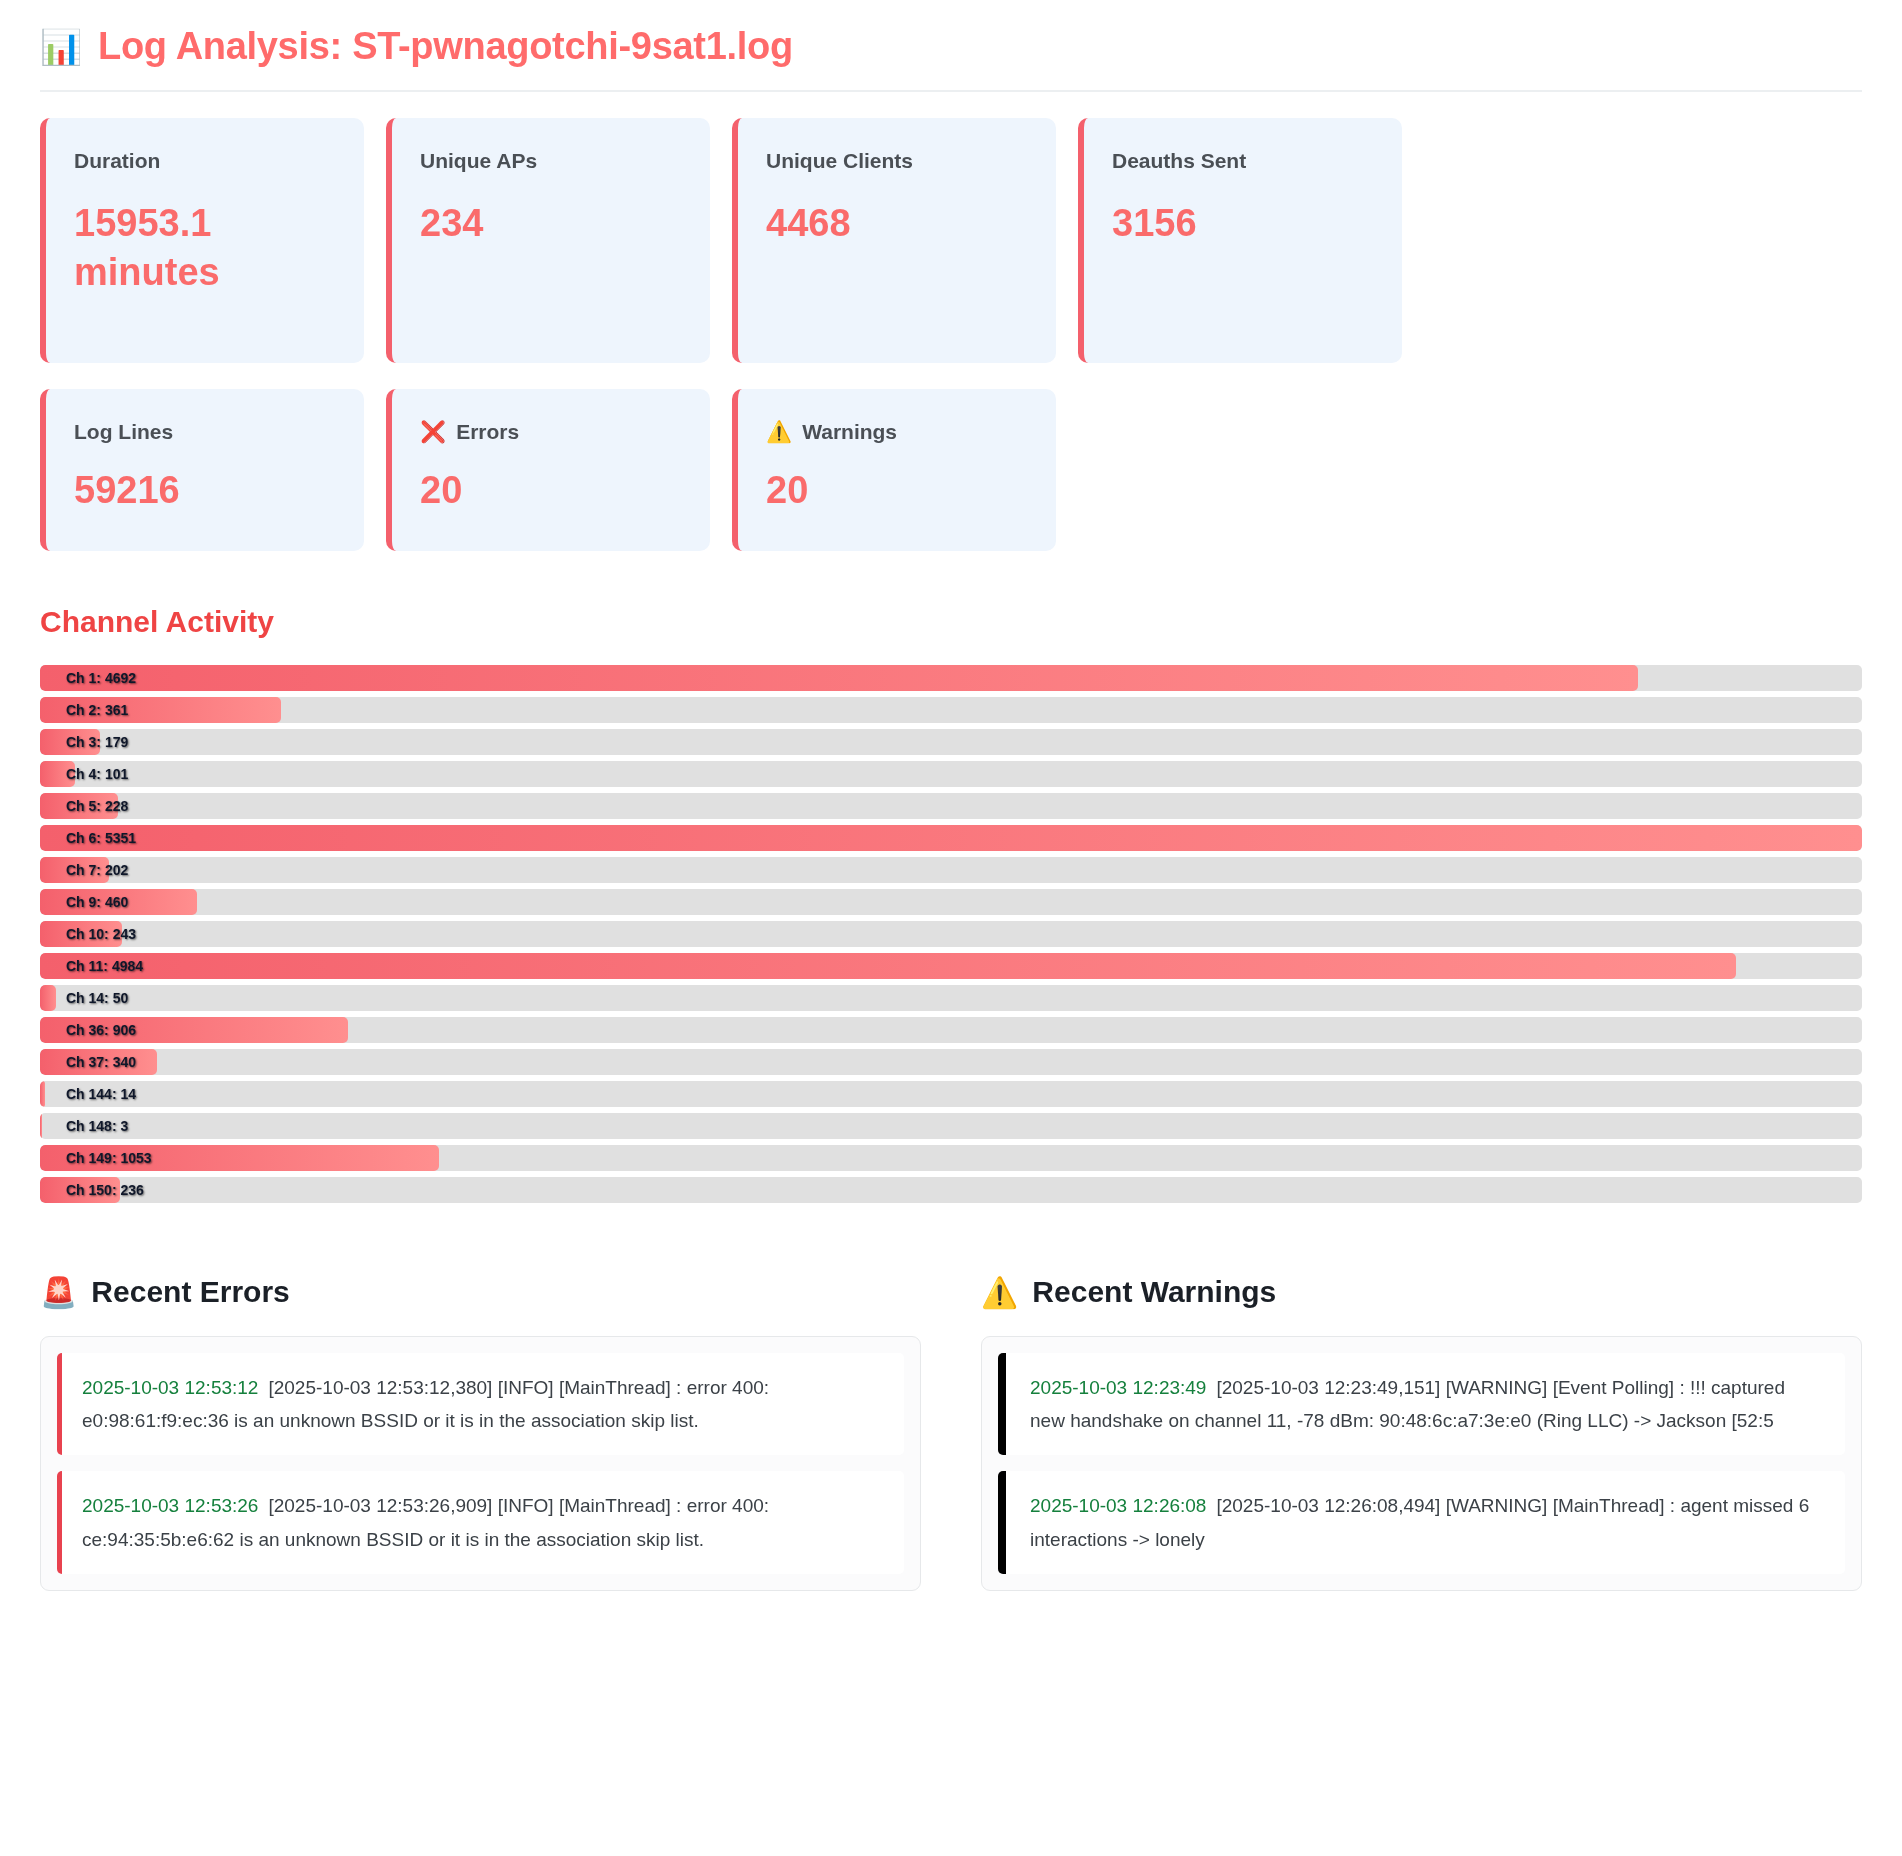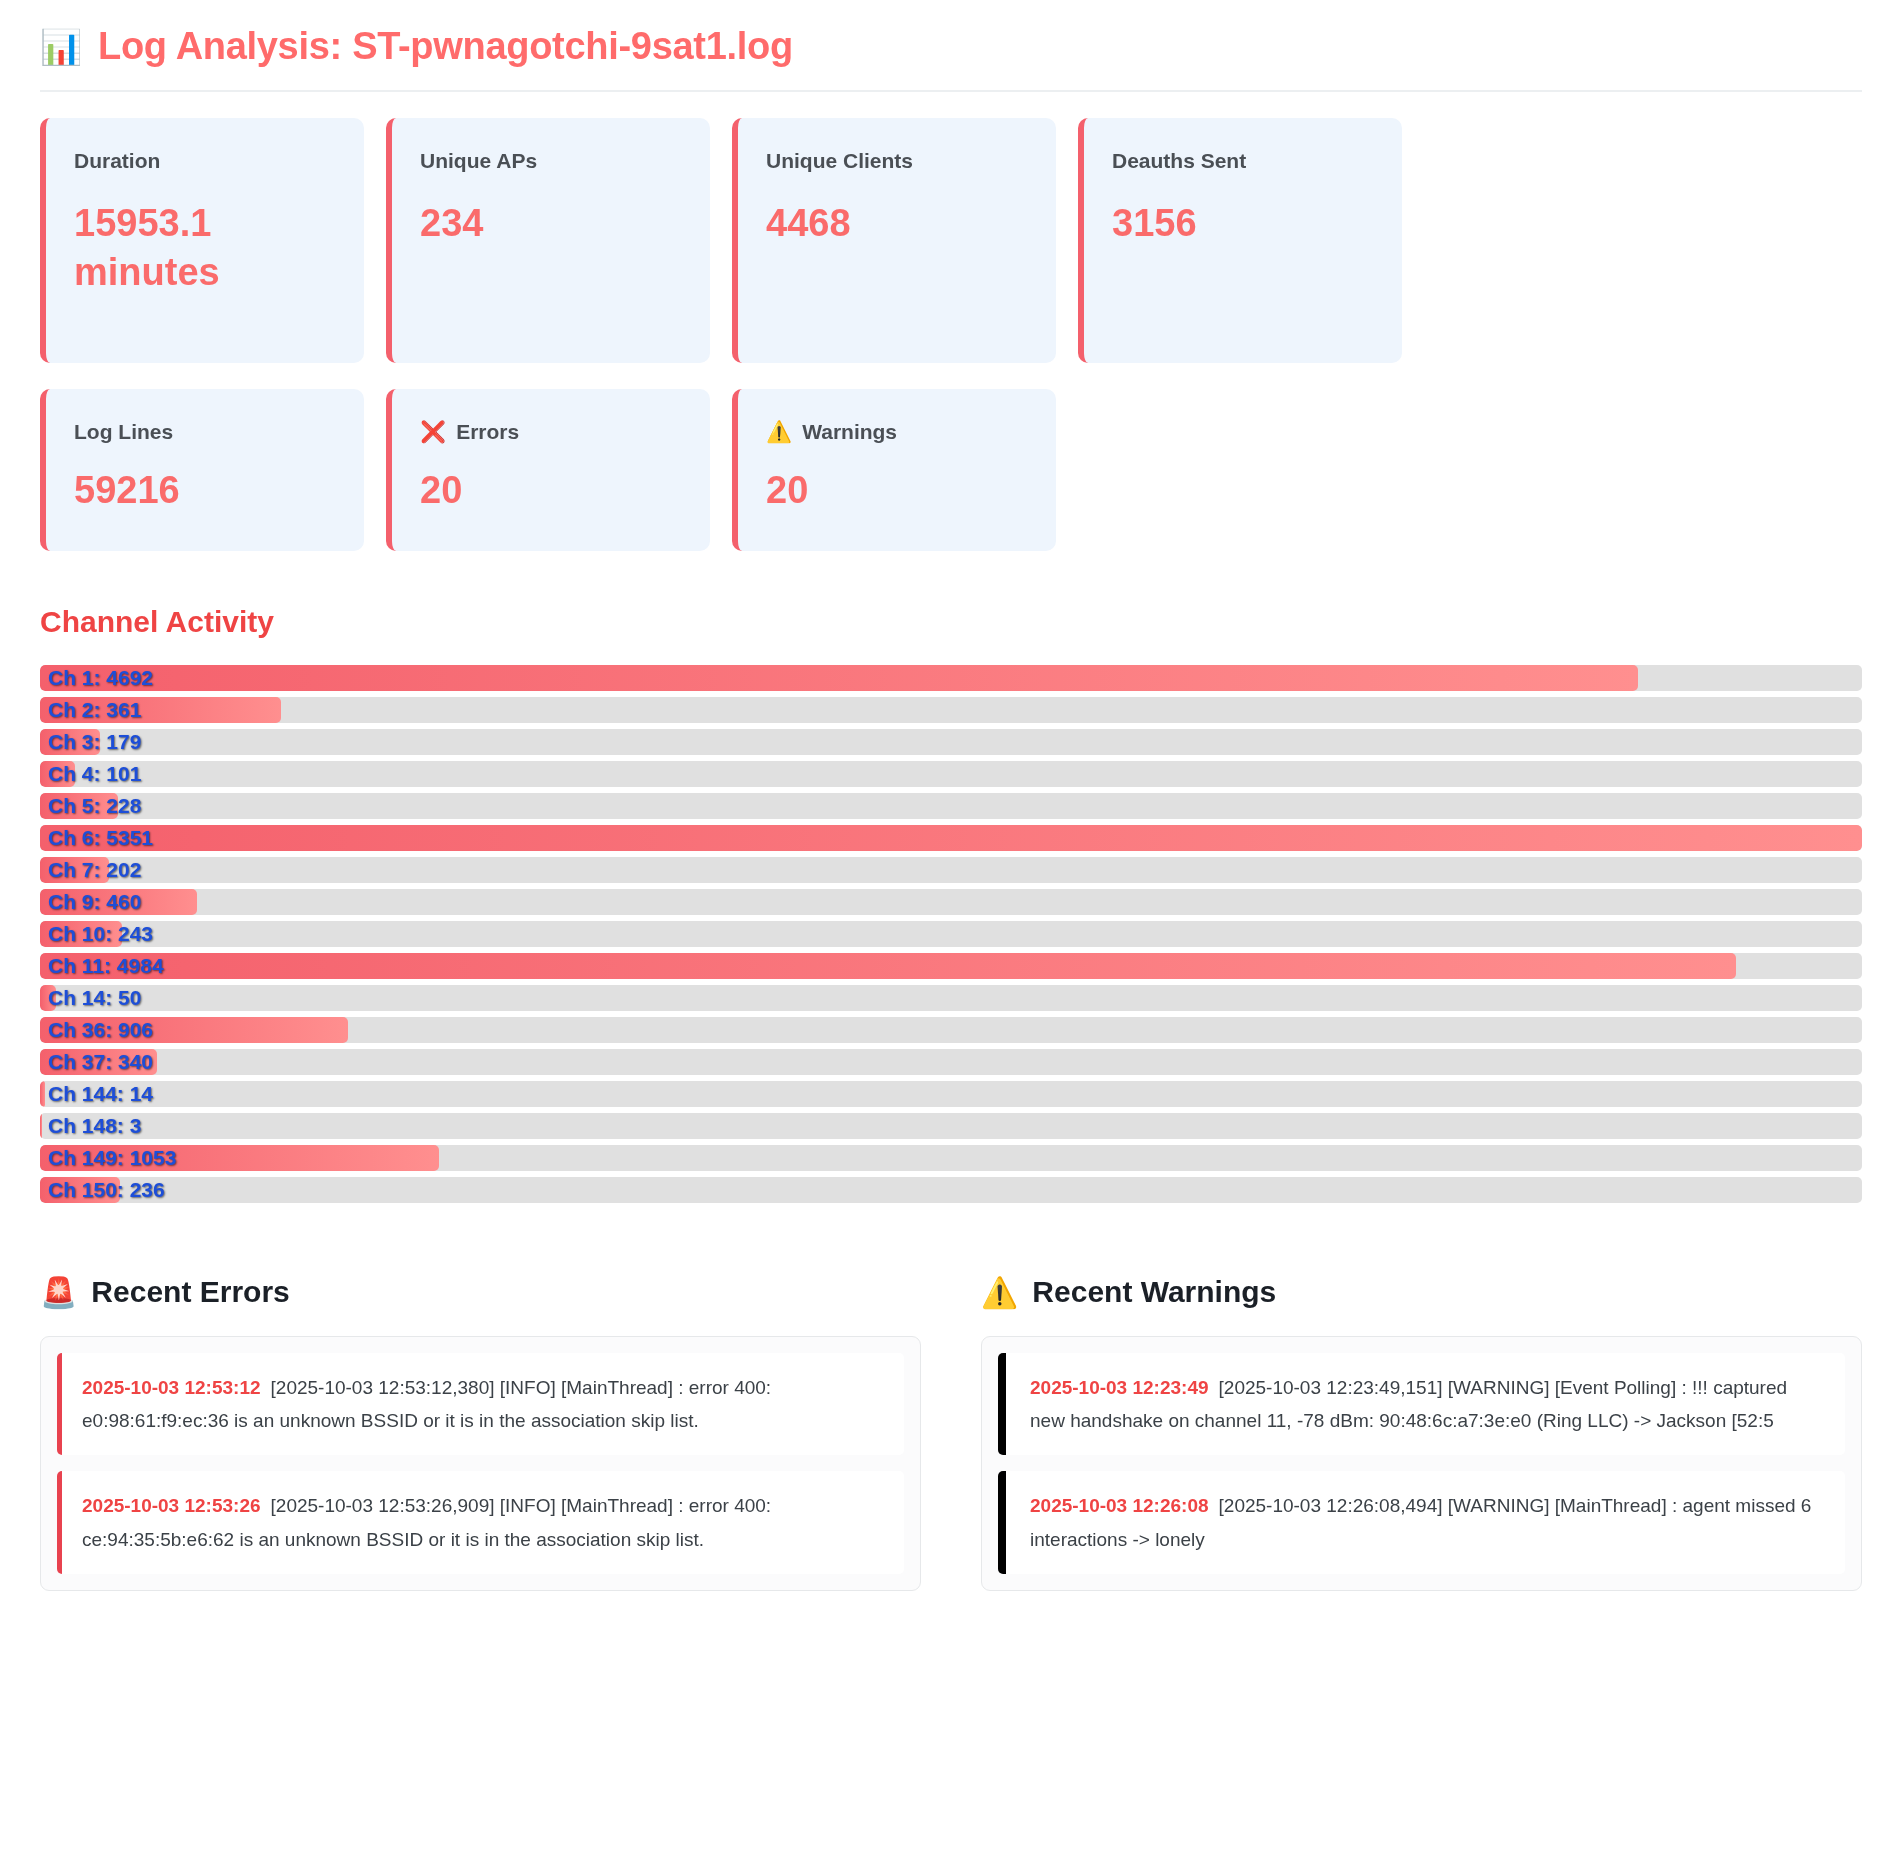--- a/index.html
+++ b/index.html
@@ -89,27 +89,27 @@
     overflow: hidden;
   }
   .chan-fill {
     position: absolute;
     left: 0; top: 0; bottom: 0;
     background: linear-gradient(90deg, #f4606c 0%, #ff8f8f 100%);
     border-radius: 5px;
   }
   .chan-text {
     position: absolute;
-    left: 8px;
+    left: 26px;
     top: 0;
     height: 26px;
     line-height: 26px;
-    font-size: 21px;
-    font-weight: bold;
-    color: #1d4ed8;
+    font-size: 14px;
+    font-weight: bold;
+    color: #0f172a;
     text-shadow: 1px 1px 2px rgba(0,0,0,0.55);
     white-space: nowrap;
   }
 
   
   .lists {
     display: flex;
     gap: 60px;
     margin-top: 72px;
   }
@@ -137,22 +137,22 @@
     padding: 18px 20px;
     margin-bottom: 16px;
     font-size: 19px;
     line-height: 1.75;
     color: #3b4147;
   }
   .entry:last-child { margin-bottom: 0; }
   .entry.err { border-left: 5px solid #e8424f; }
   .entry.warn { border-left: 8px solid #000000; padding-left: 24px; }
   .entry .ts {
-    font-weight: bold;
-    color: #ef4444;
+    font-weight: normal;
+    color: #15803d;
     margin-right: 10px;
   }
 </style>
 </head>
 <body>
 
 <div class="page">
 
   <div class="header">
     <h1 class="page-title">

